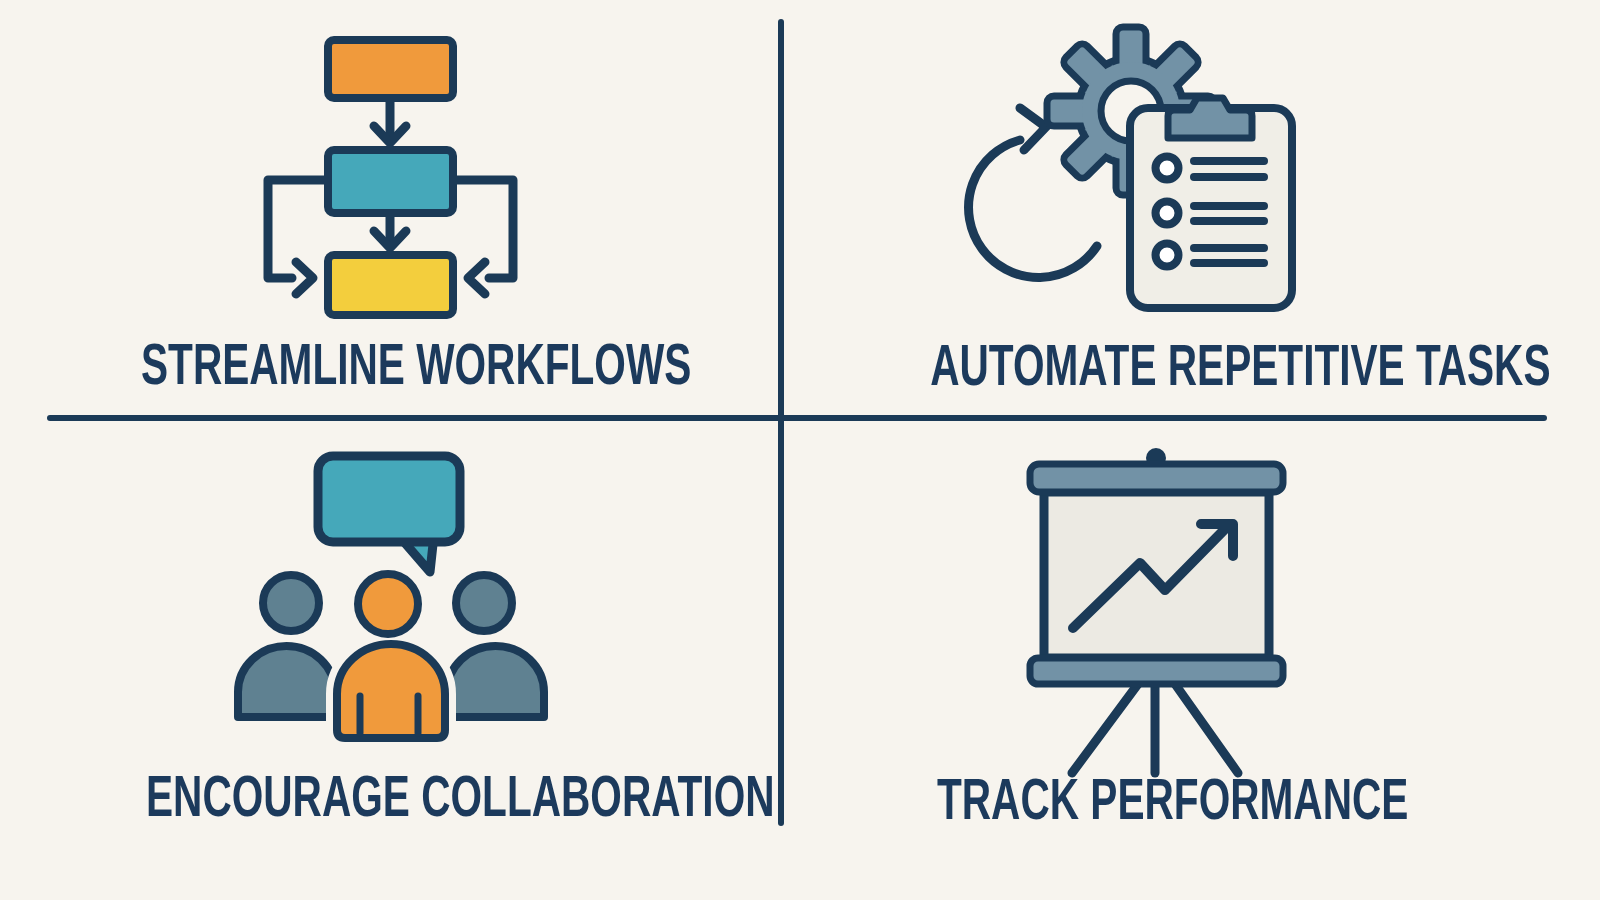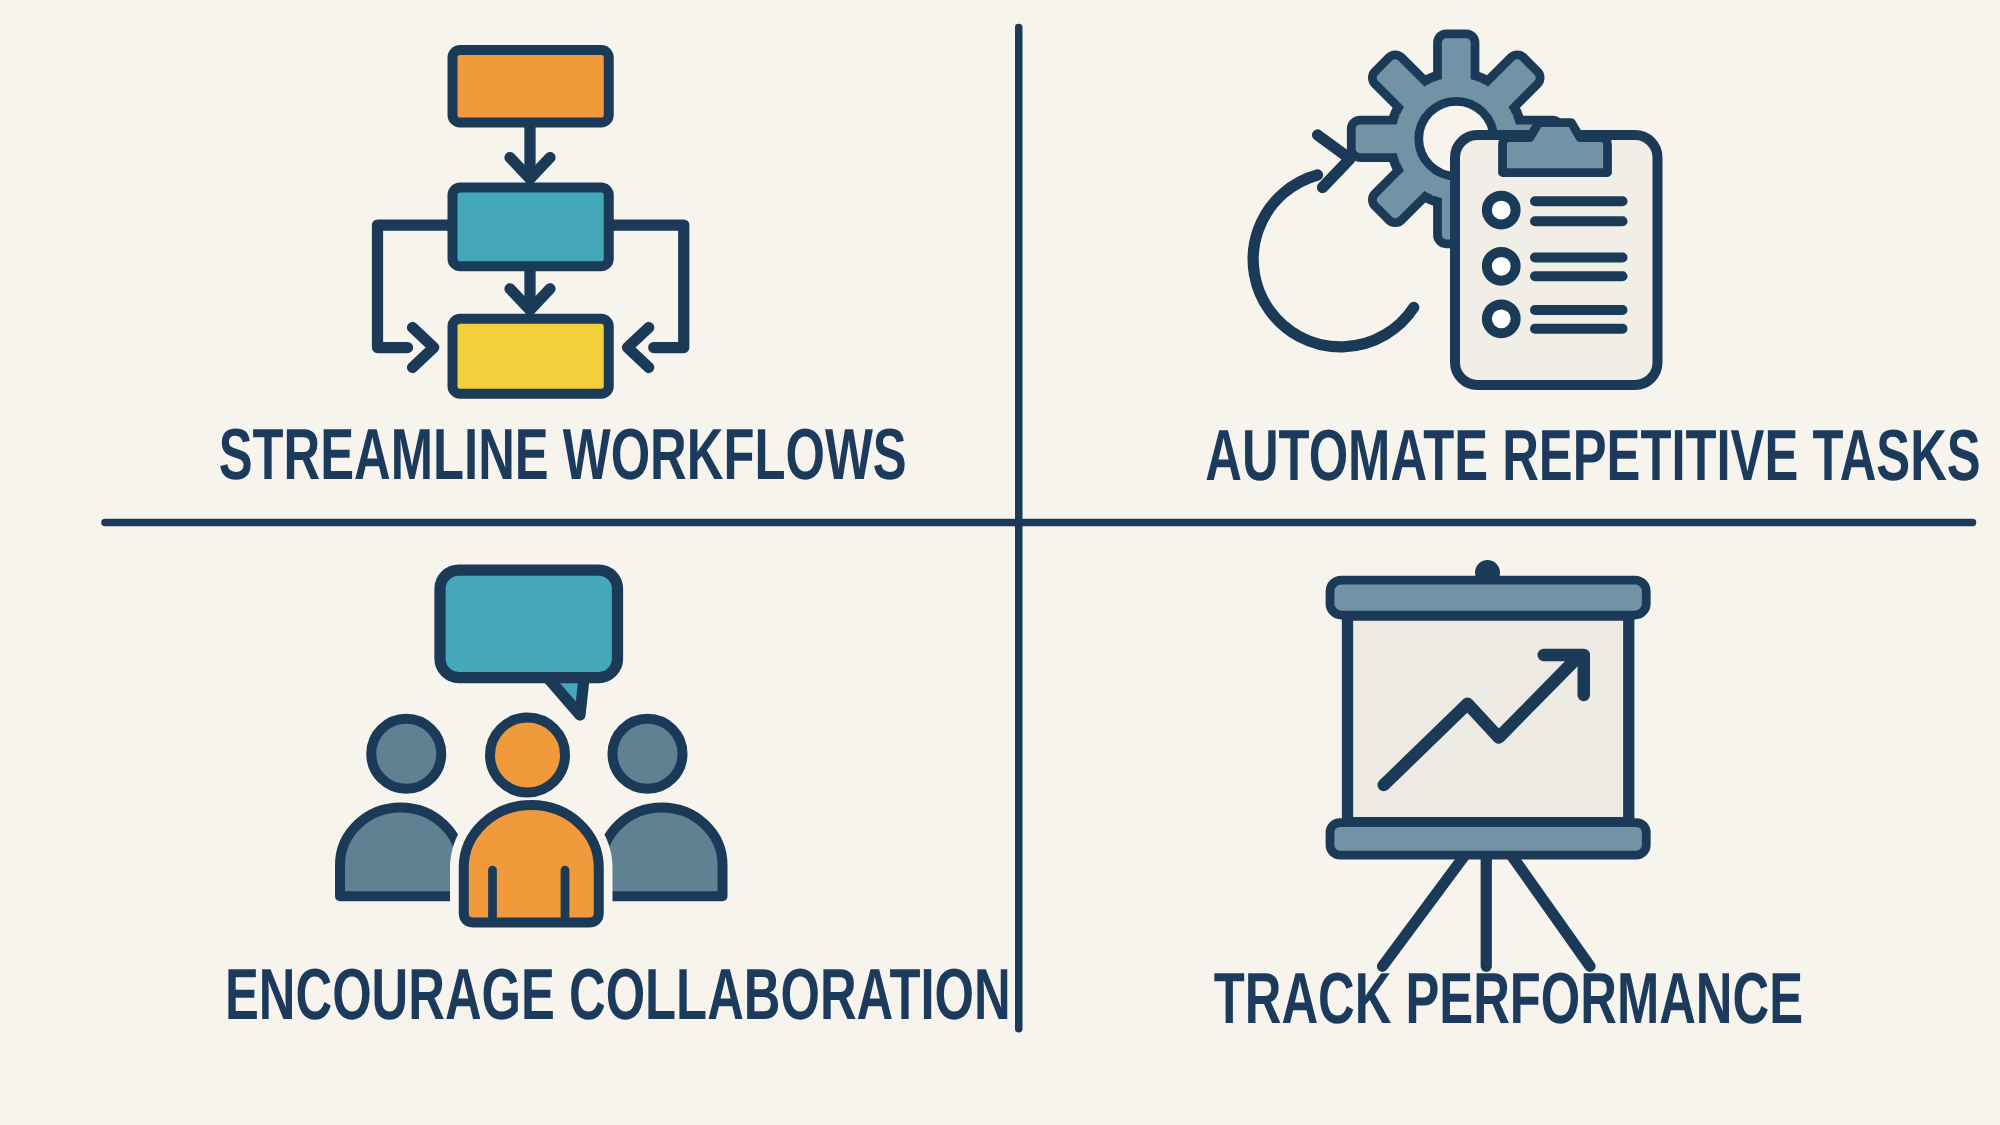--- a/index.html
+++ b/index.html
@@ -1,21 +1,21 @@
 <!DOCTYPE html>
 <html style="--bg: #F7F4EE; --navy: #1B3A57; --text-navy: #1C3A5C; --orange: #F09A3C; --teal: #45A8BA; --yellow: #F3CE3D; --slate: #7292A6; --slate-dark: #5F8191; --paper: #F0EEE7; --board: #ECEAE3; --white: #FFFFFF;"><head>
 <meta charset="utf-8">
 <style>
   html,body{margin:0;padding:0;}
   body{
     width:1600px;height:900px;overflow:hidden;position:relative;
     background:var(--bg,#F7F4EE);
     font-family:"Liberation Sans",sans-serif;
   }
-  .stage{position:absolute;inset:0;width:1450px;height:900px;margin-left:34px;}
+  .stage{position:absolute;inset:0;width:1450px;height:900px;}
   .divider{position:absolute;background:var(--navy,#1B3A57);border-radius:3px;}
   .divider.vertical{left:778px;top:19px;width:6px;height:807px;}
   .divider.horizontal{left:47px;top:415px;width:1500px;height:6px;}
   .icon-svg{position:absolute;overflow:visible;}
   .quad-label{
     position:absolute;
     color:var(--text-navy,#1C3A5C);
     font-weight:800;
     font-size:58px;
     line-height:58px;

